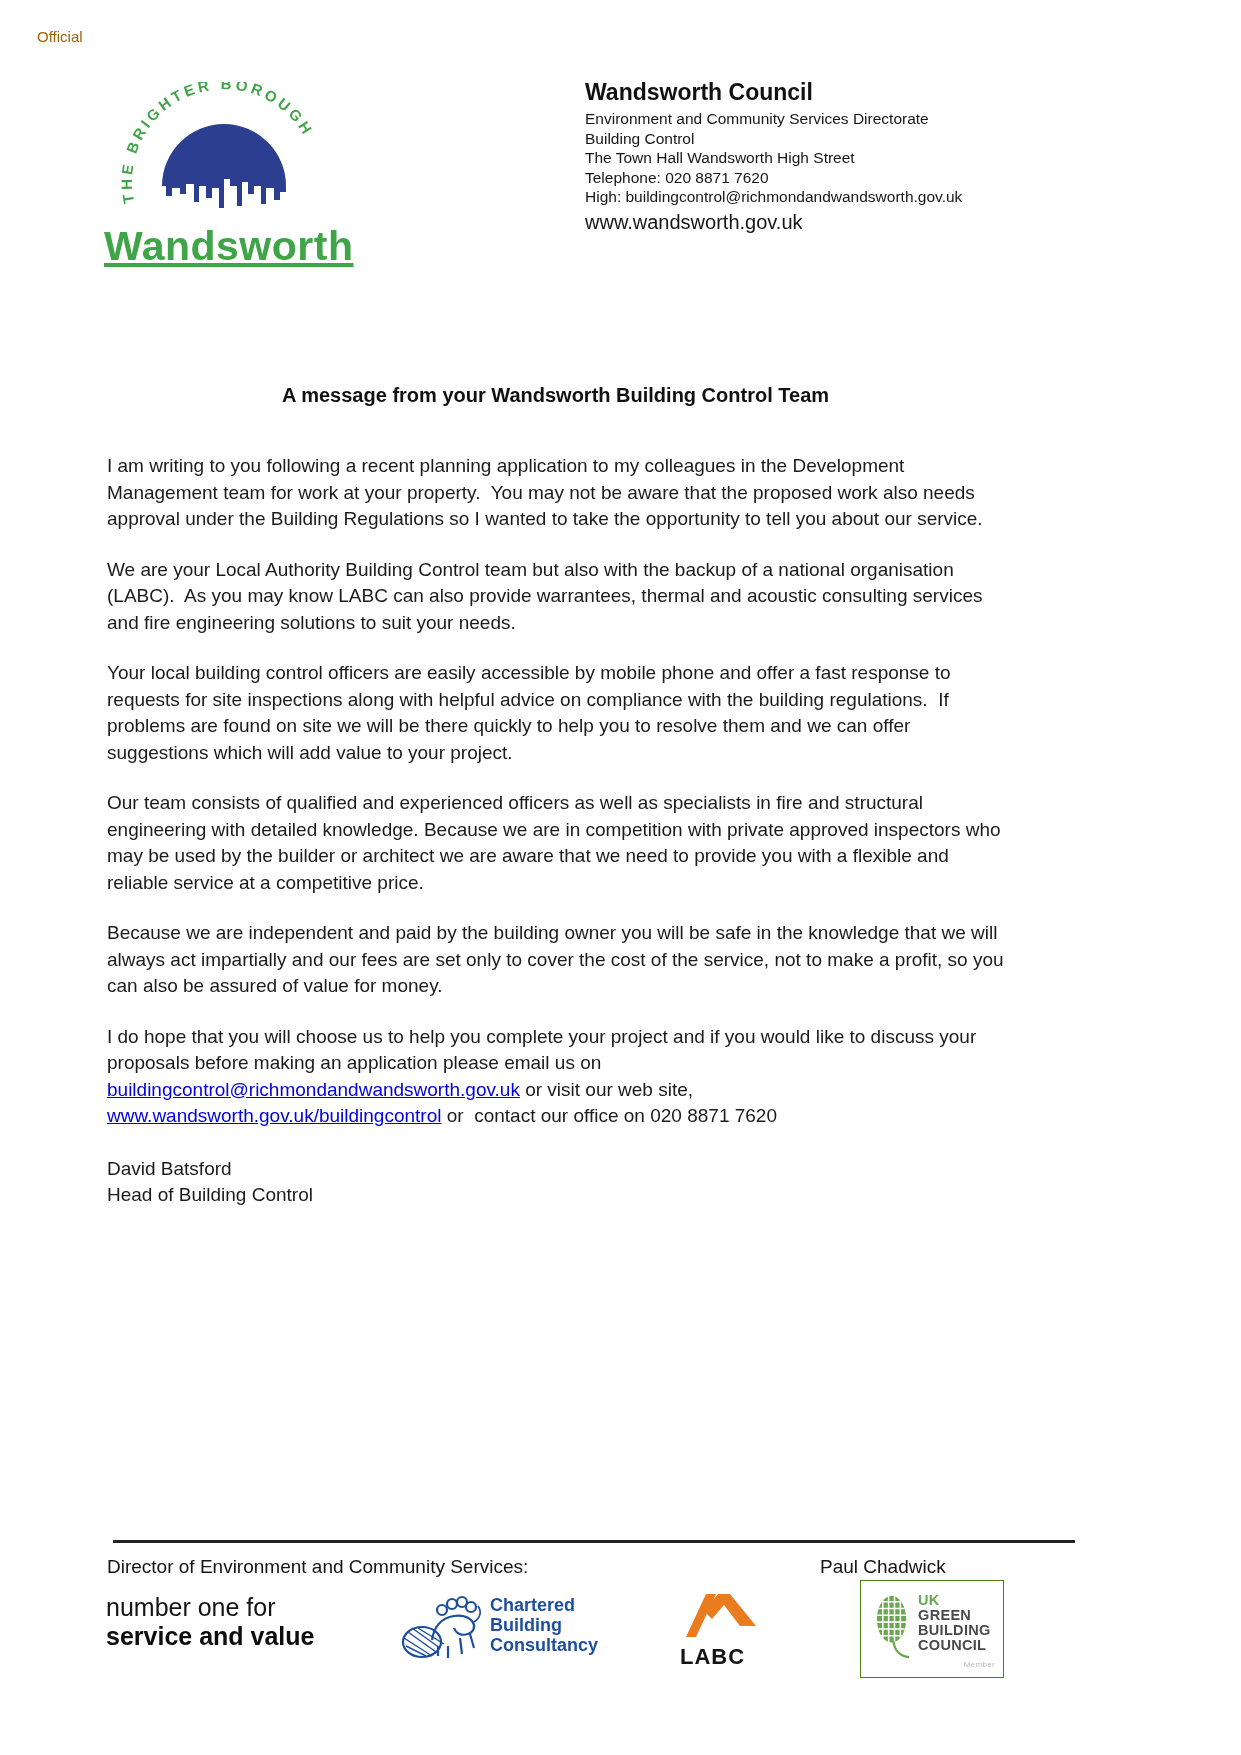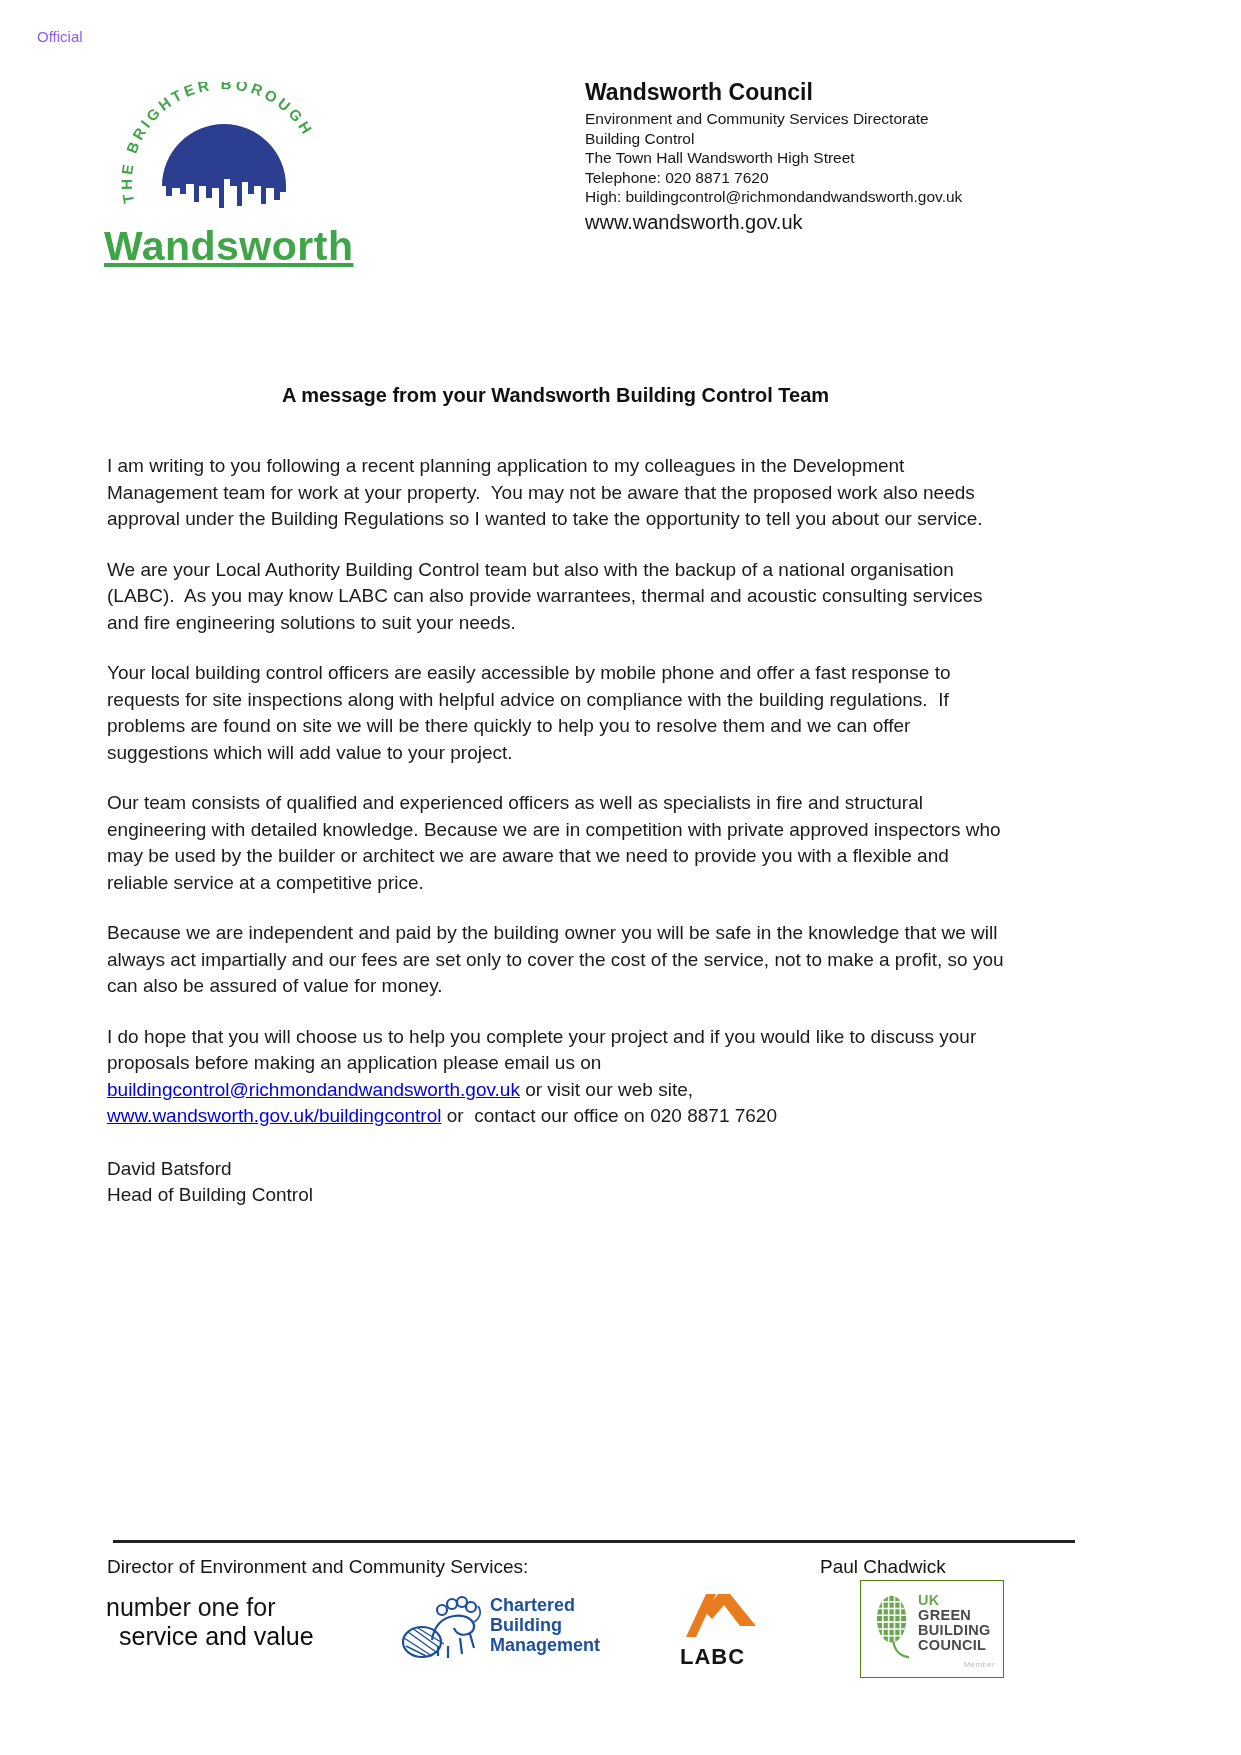--- a/index.html
+++ b/index.html
@@ -4,21 +4,21 @@
 <style>
   html,body{margin:0;padding:0;}
   body{
     width:1241px;height:1755px;position:relative;background:#ffffff;
     font-family:"Liberation Sans","DejaVu Sans",sans-serif;color:#1c1c1c;
     -webkit-font-smoothing:antialiased;
   }
   .abs{position:absolute;}
 
   
-  #official{left:37px;top:28px;font-size:15px;color:#8b5cf6;}
+  #official{left:37px;top:28px;font-size:15px;color:#a16207;}
 
   
   #crest{left:104px;top:82px;width:240px;text-align:center;}
   #crest svg{display:block;margin:0 auto;}
   #wordmark{
     font-size:41px;font-weight:bold;color:#3fa548;letter-spacing:0.5px;
     margin-top:-8px;line-height:1;text-decoration:underline;
   }
 
   
@@ -39,21 +39,21 @@
   }
   .para a{color:#0000e0;text-decoration:underline;}
   #signature{margin-top:26px;font-size:19px;line-height:26.5px;color:#1b1b1b;}
 
   
   #rule{left:113px;top:1540px;width:962px;height:3px;background:#222;}
   #director-row{left:107px;top:1556px;width:968px;font-size:19px;color:#141414;}
   #director-name{position:absolute;left:713px;top:0;}
   #tagline{left:106px;top:1593px;line-height:1.15;}
   #tagline .t1{font-size:25px;color:#141414;}
-  #tagline .t2{font-size:25px;font-weight:normal;color:#0d0d0d;margin-left:13px;}
+  #tagline .t2{font-size:25px;font-weight:bold;color:#0d0d0d;}
 
   #cbc{left:398px;top:1588px;width:245px;display:flex;align-items:center;}
   #cbc-text{font-size:18px;font-weight:bold;color:#1d4f9e;line-height:20px;margin-left:6px;}
 
   #labc{left:680px;top:1592px;width:90px;text-align:left;}
   #labc-word{font-size:22px;font-weight:bold;color:#141414;letter-spacing:1px;margin-top:2px;}
 
   #ukgbc{
     left:860px;top:1580px;width:144px;height:98px;background:#fff;
     border:1px solid #4d7c0f;box-sizing:border-box;padding:12px 8px 4px 14px;
@@ -134,21 +134,21 @@
     <circle cx="44" cy="22" r="5"></circle>
     <circle cx="54" cy="16" r="5"></circle>
     <circle cx="64" cy="14" r="5"></circle>
     <circle cx="73" cy="19" r="5"></circle>
     <path d="M40 58 L40 68 M50 58 L50 70 M62 50 L64 66 M72 46 L76 60"></path>
     <path d="M76 34 C82 30 84 24 80 18" stroke-width="1.8"></path>
   </svg>
   <div id="cbc-text">
     <div>Chartered</div>
     <div>Building</div>
-    <div>Management</div>
+    <div>Consultancy</div>
   </div>
 </div>
 
 <div id="labc" class="abs">
   <svg width="78" height="46" viewBox="0 0 78 46">
     <polygon fill="#e87c1e" points="6,45 26,2 36,2 16,45"></polygon>
     <polygon fill="#e87c1e" points="38,2 50,2 76,34 60,34 44,13 32,27 24,19"></polygon>
   </svg>
   <div id="labc-word">LABC</div>
 </div>

